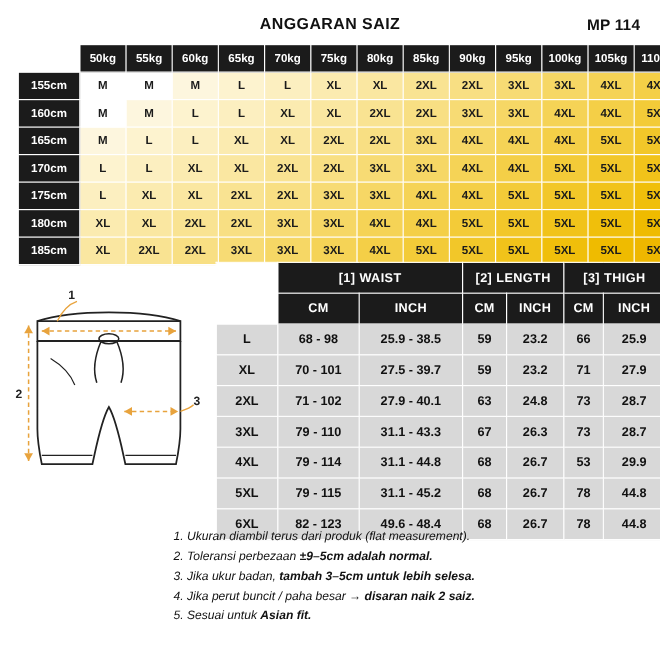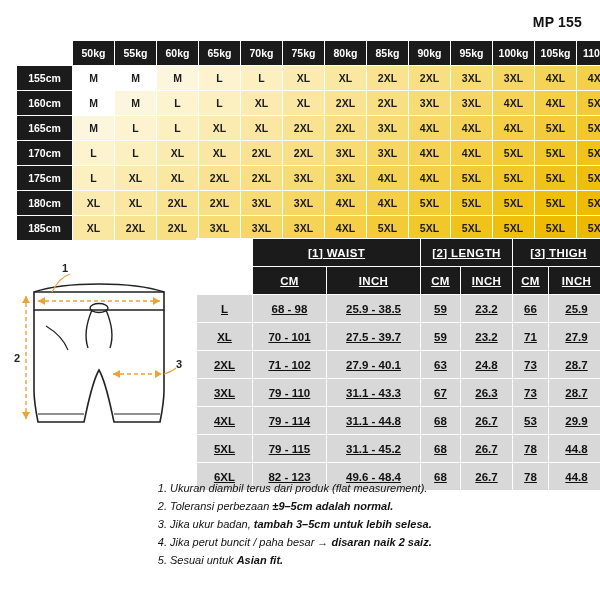--- a/index.html
+++ b/index.html
@@ -91,21 +91,20 @@
     table-layout: fixed;
     width: 388px;
   }
   table.measure td, table.measure th {
     border: 1px solid #ffffff;
     text-align: center;
     vertical-align: middle;
     font-size: 11.5px;
     padding: 0;
     height: 28px;
-    text-decoration: underline;
   }
   .grp-head {
     background: #1b1b1b;
     color: #ffffff;
     font-weight: bold;
     font-size: 11.5px;
     letter-spacing: 0.4px;
     height: 26px;
   }
   .sub-head {
@@ -169,21 +168,22 @@
   }
   .note li { margin-bottom: 1.5px; }
   .note b { font-weight: bold; }
 </style>
 </head>
 <body>
 
 <div id="page">
 
   <div class="header">
-    <div class="header-code">MP 155</div>
+    <div class="header-title">ANGGARAN SAIZ</div>
+    <div class="header-code">MP 114</div>
   </div>
 
   <table class="sizechart" id="sizechart">
     <thead>
       <tr>
         <th class="corner"></th>
       <th class="wcol">50kg</th>
           <th class="wcol">55kg</th>
           <th class="wcol">60kg</th>
           <th class="wcol">65kg</th>

